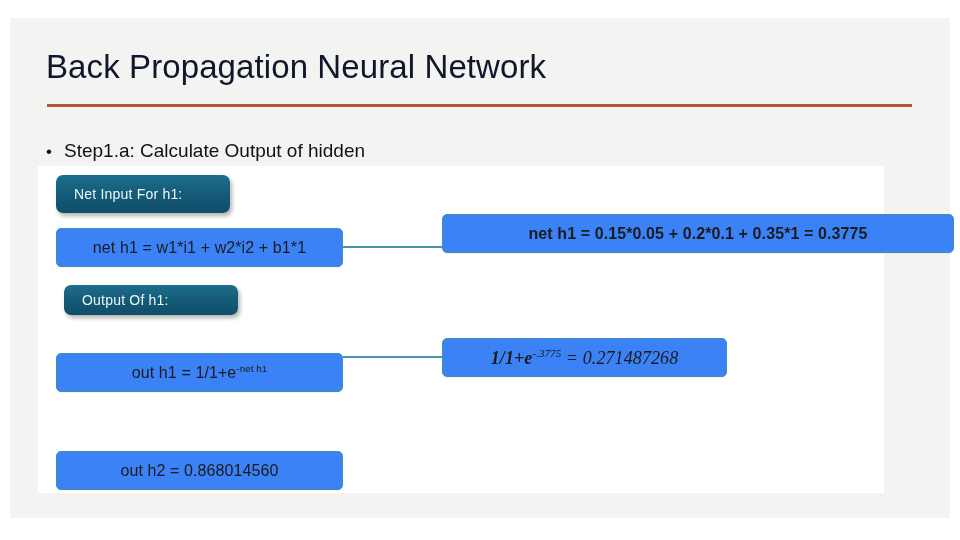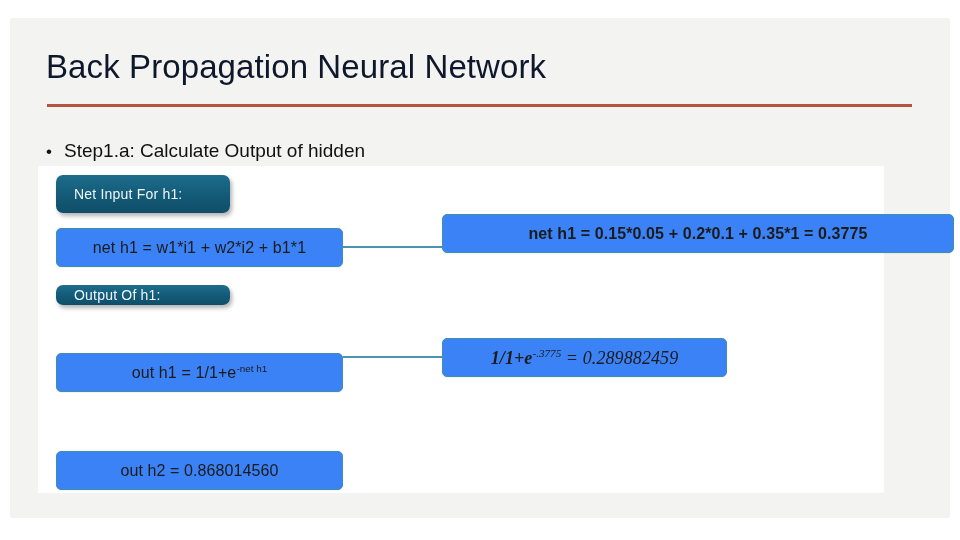--- a/index.html
+++ b/index.html
@@ -159,35 +159,35 @@
 
     <div class="conn abs" style="left:305px; top:75px; width:116px;">
       <div class="line" style="width:107px;"></div>
       <div class="head" style="left:107px;"></div>
     </div>
 
     <div class="fbox abs" style="left:404px; top:48px; width:512px; height:39px;font-weight:bold;">
       <span class="txt">net h1 = 0.15*0.05 + 0.2*0.1 + 0.35*1 = 0.3775</span>
     </div>
 
-    <div class="pill abs" style="left:18px; top:119px; width:174px; height:20px;">
+    <div class="pill abs" style="left:26px; top:119px; width:174px; height:30px;">
       <span>Output Of h1:</span>
     </div>
 
     <div class="fbox abs" style="left:18px; top:172px; width:287px; height:39px;margin-top:15px;">
       <span class="txt"><span>out h1 = 1/1+e</span><sup>-net h1</sup></span>
     </div>
 
     <div class="conn abs" style="left:305px; top:185px; width:116px;">
       <div class="line" style="width:107px;"></div>
       <div class="head" style="left:107px;"></div>
     </div>
 
     <div class="fbox serif abs" style="left:404px; top:172px; width:285px; height:39px;">
-      <span class="txt"><b>1/1+e</b><sup>-.3775</sup><span> = 0.289882459</span></span>
+      <span class="txt"><b>1/1+e</b><sup>-.3775</sup><span> = 0.271487268</span></span>
     </div>
 
 
     <div class="fbox abs" style="left:18px; top:285px; width:287px; height:39px;">
       <span class="txt">out h2 = 0.868014560</span>
     </div>
 
   </div>
 </div>
 

